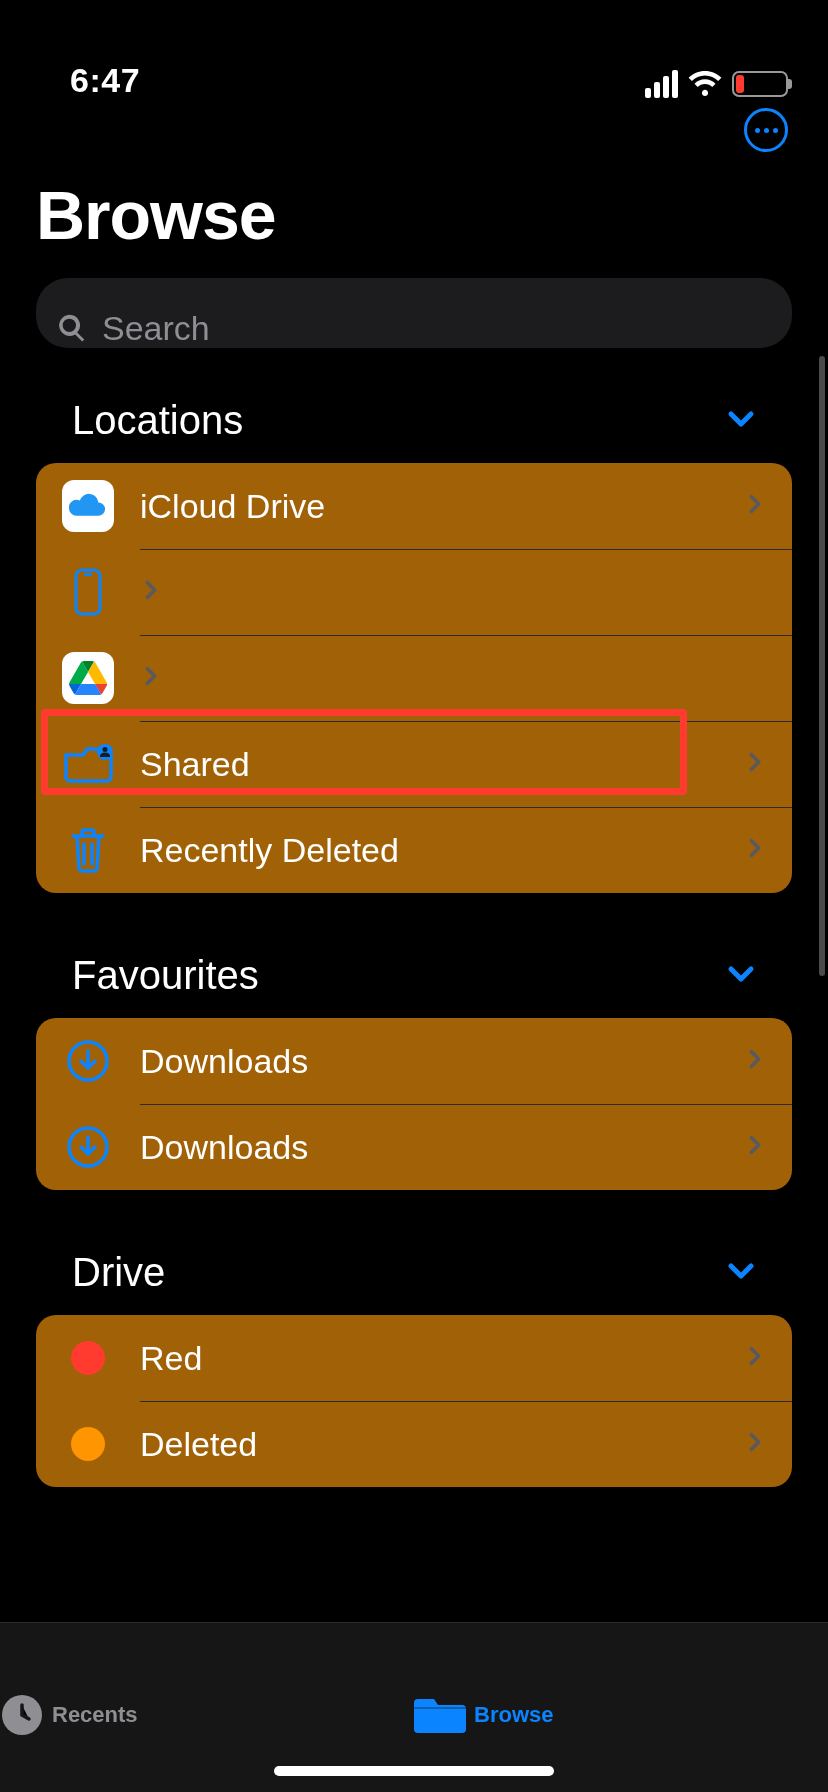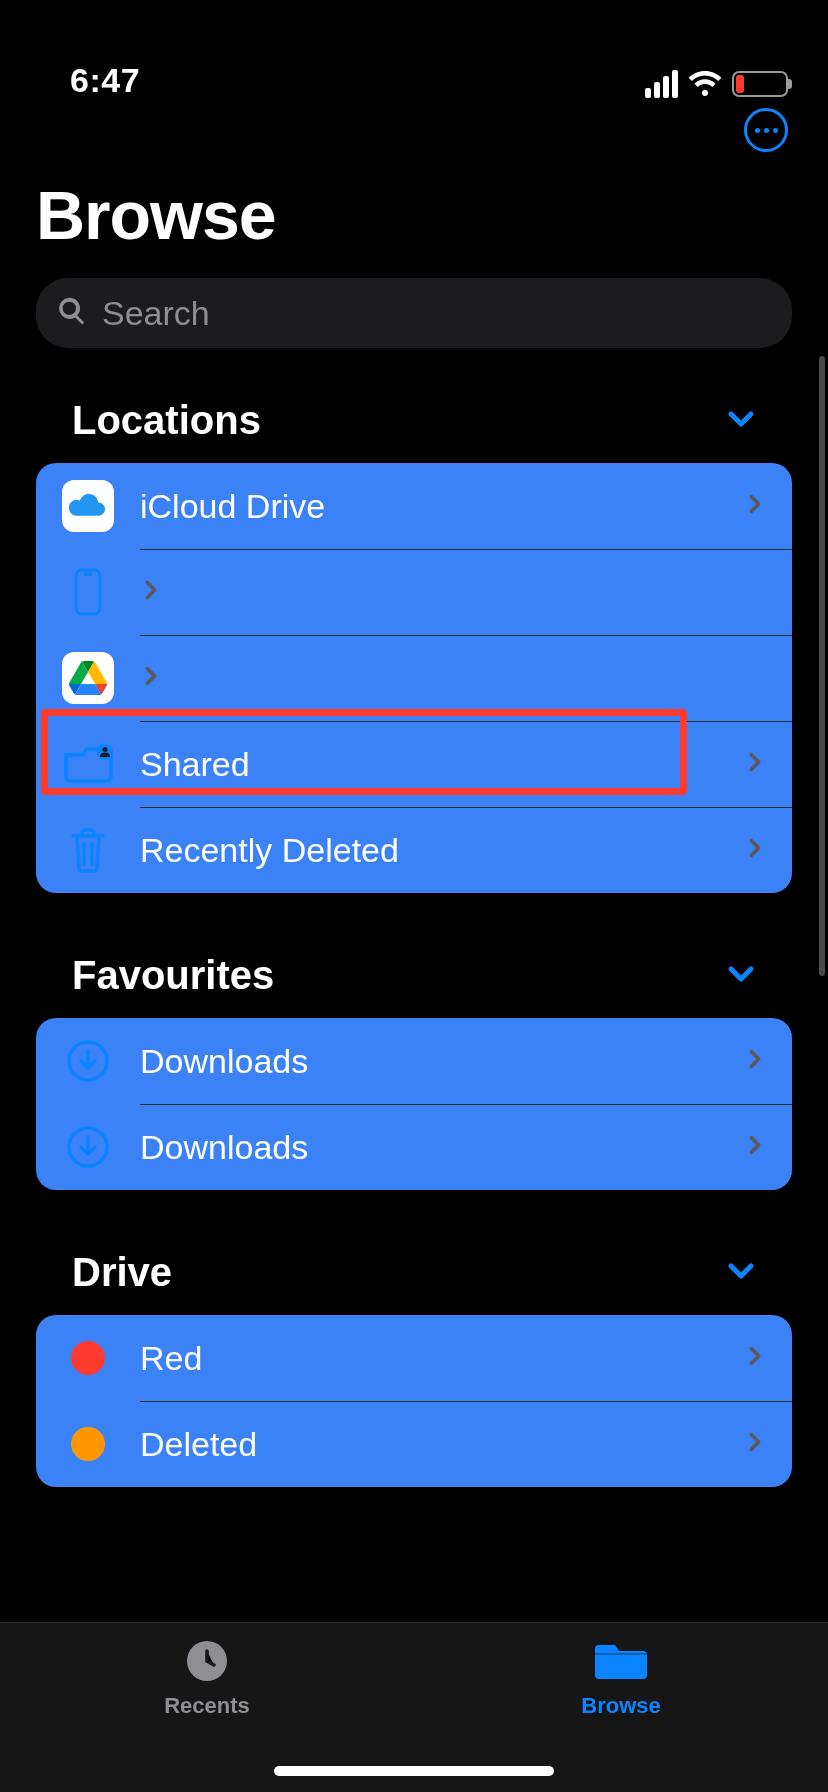--- a/index.html
+++ b/index.html
@@ -114,21 +114,21 @@
     letter-spacing: -1px;
     margin-bottom: 24px;
   }
 
   
   .search {
     background: #1c1c1e;
     border-radius: 32px;
     height: 70px;
     display: flex;
-    align-items: center;
+    align-items: flex-end;
     padding: 0 20px;
     gap: 14px;
     margin-bottom: 50px;
   }
   .search svg { width: 32px; height: 32px; fill: #8e8e93; }
   .search input {
     background: transparent;
     border: none;
     outline: none;
     color: #fff;
@@ -139,27 +139,27 @@
 
   
   .section-header {
     display: flex;
     align-items: center;
     justify-content: space-between;
     padding: 0 36px 20px 36px;
   }
   .section-header .title {
     font-size: 40px;
-    font-weight: 700;
+    font-weight: 400;
   }
   .chev-down svg { width: 30px; height: 30px; }
 
   
   .group {
-    background: #3b82f6;
+    background: #a16207;
     border-radius: 20px;
     overflow: hidden;
     margin-bottom: 60px;
   }
   .row {
     display: flex;
     align-items: center;
     height: 86px;
     padding: 0 26px;
     gap: 26px;
@@ -235,21 +235,21 @@
     left: 0;
     right: 0;
     height: 170px;
     background: #161616;
     display: flex;
     border-top: 1px solid #2a2a2a;
   }
   .tab {
     flex: 1;
     display: flex;
-    flex-direction: column;
+    flex-direction: row;
     align-items: center;
     justify-content: flex-start;
     padding-top: 14px;
     gap: 8px;
   }
   .tab .tab-icon { height: 48px; display:flex; align-items:center; justify-content:center; }
   .tab .tab-label { font-size: 22px; font-weight: 600; }
   .tab.inactive { color: #8e8e93; }
   .tab.active { color: #0a84ff; }
 

